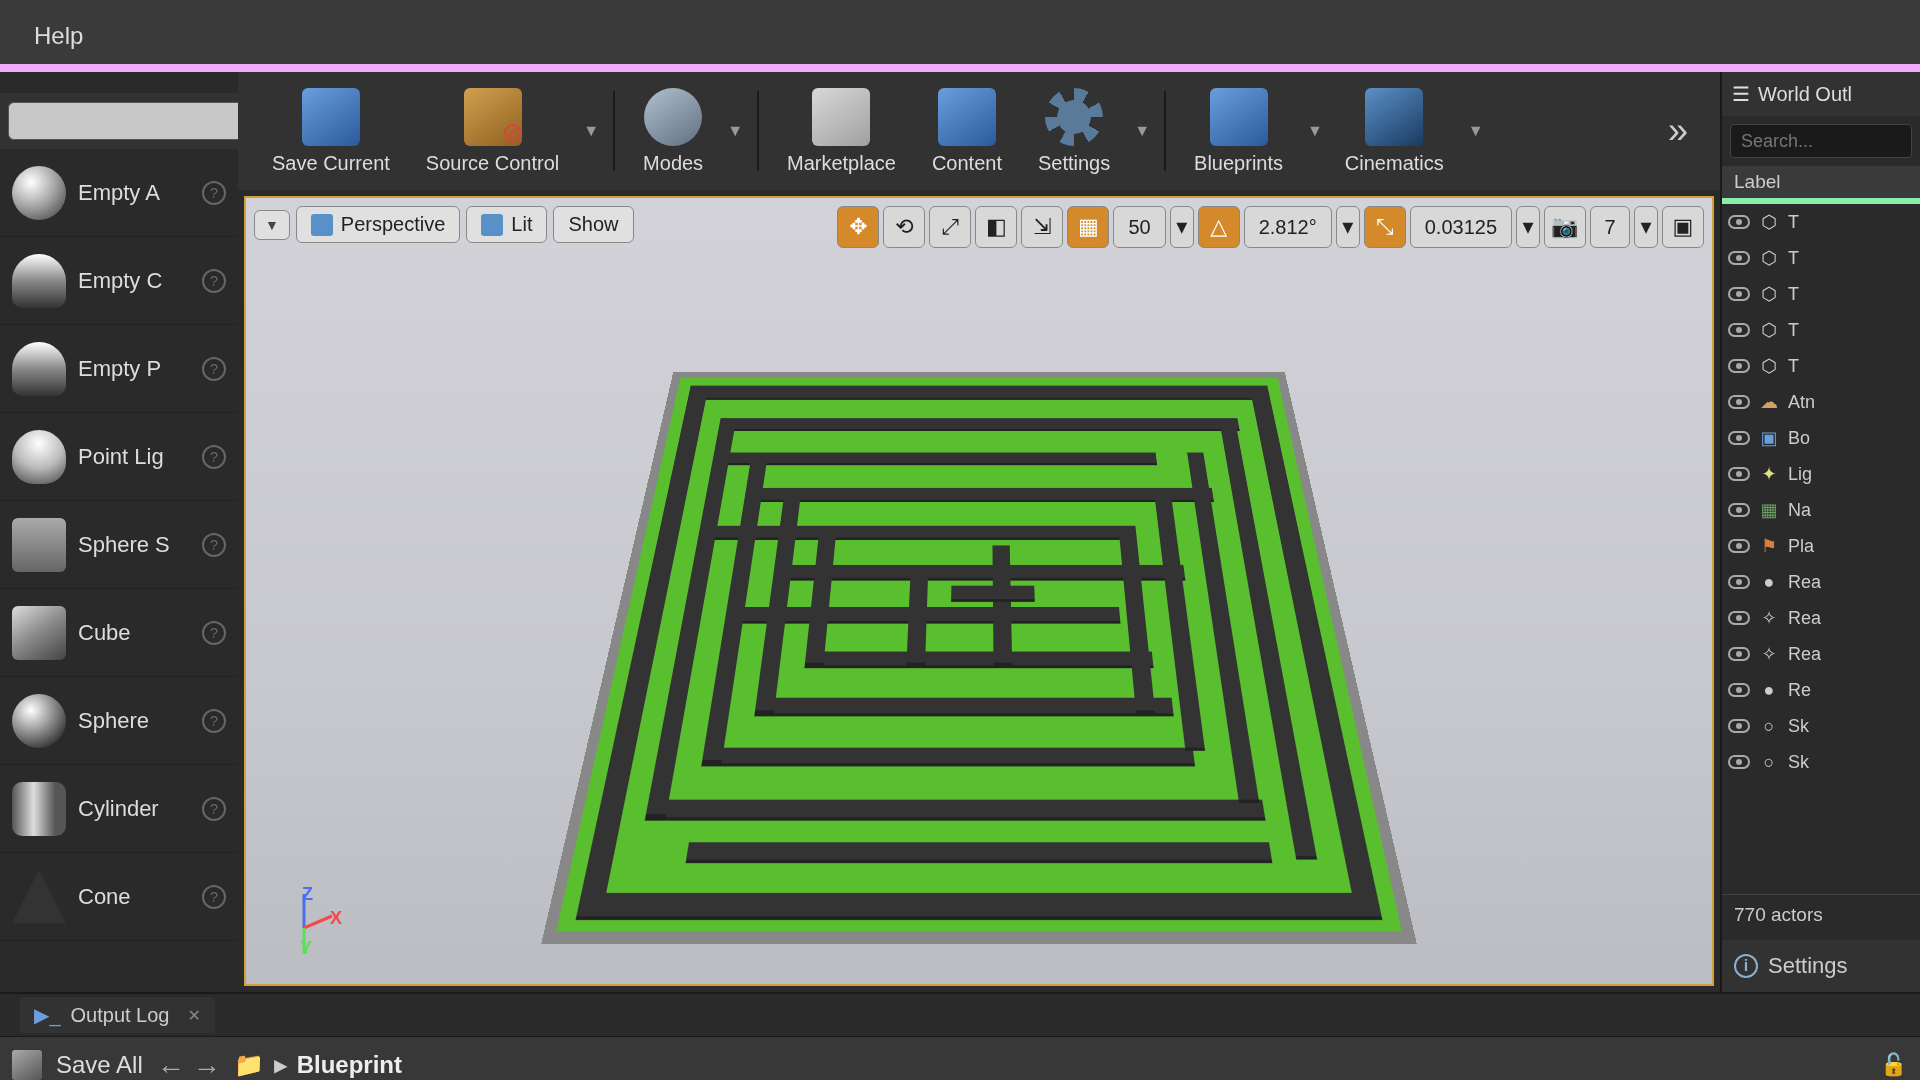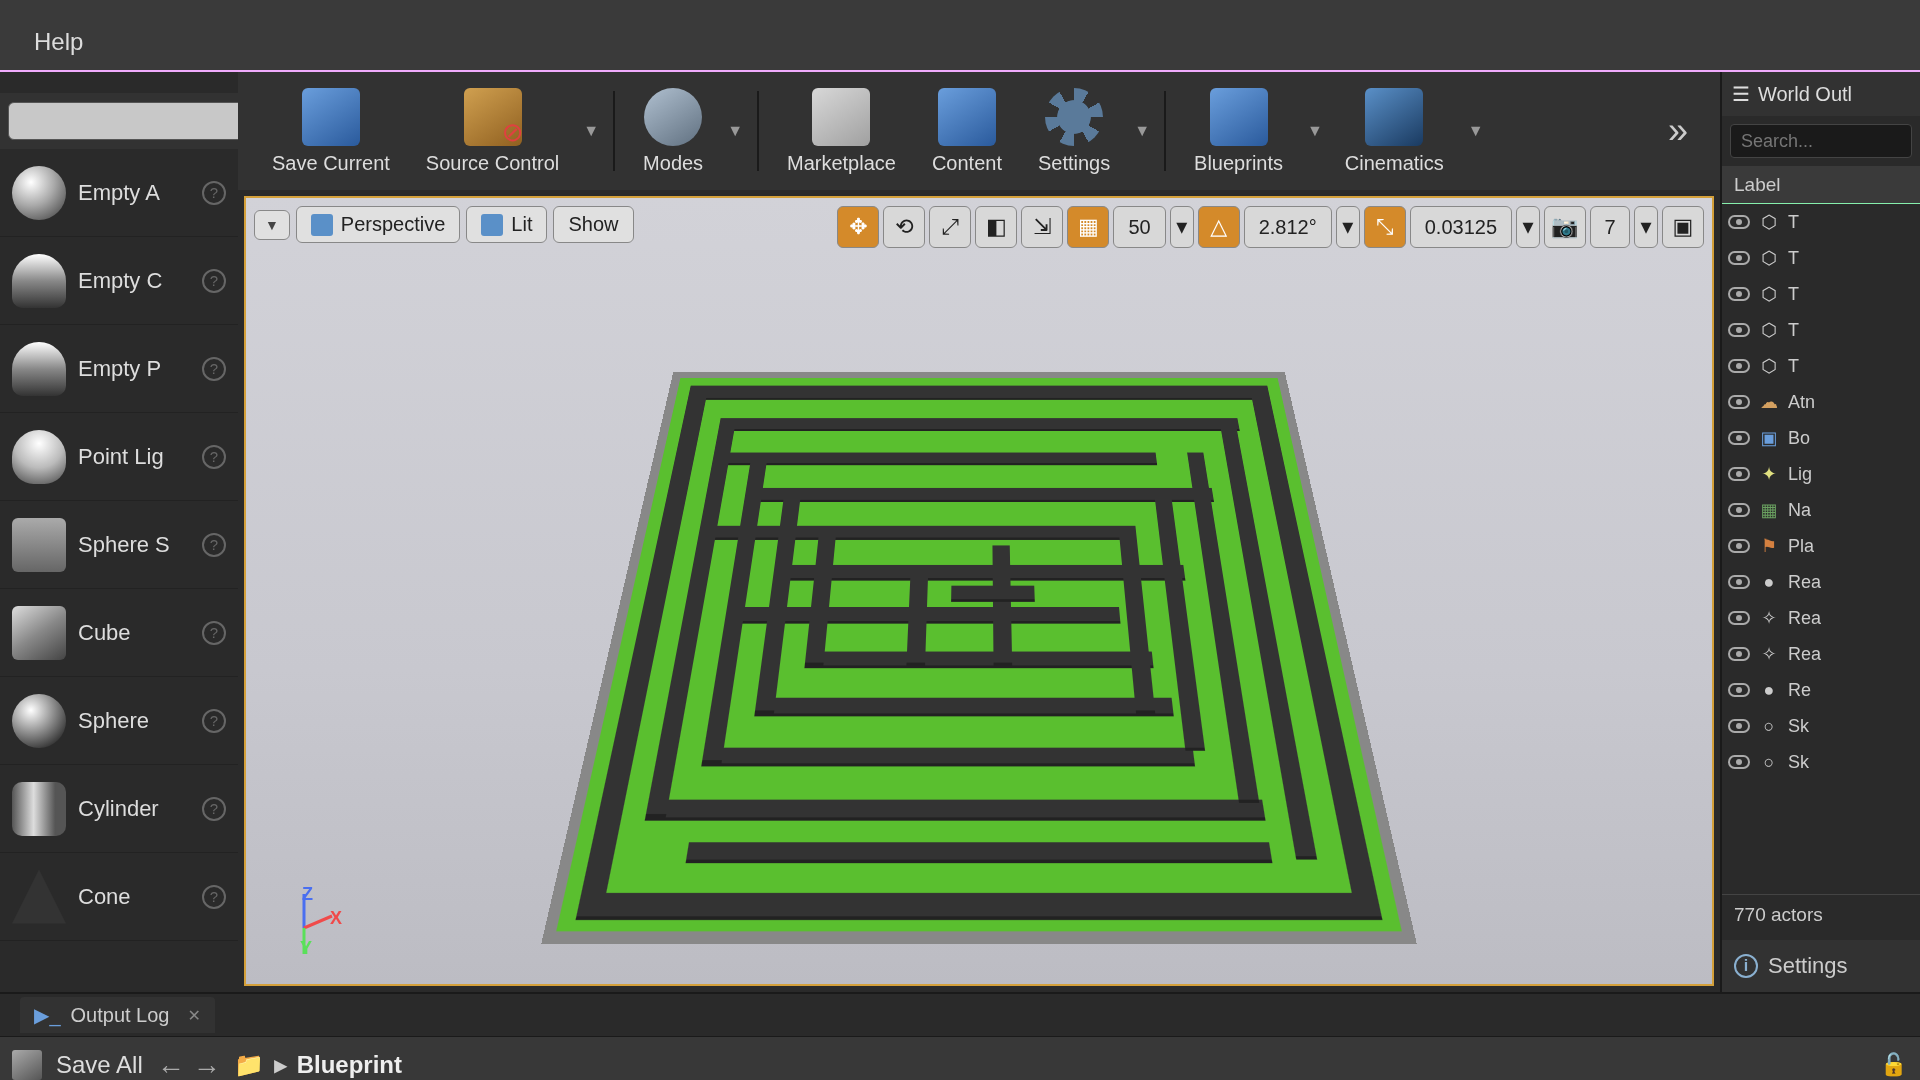--- a/index.html
+++ b/index.html
@@ -1,18 +1,18 @@
 <!DOCTYPE html>
 <html><head>
 <meta charset="utf-8">
 <style>
 * { margin: 0; padding: 0; box-sizing: border-box; font-family: Arial, sans-serif; }
 body { width: 1920px; height: 1080px; background: #2a2a2a; color: #ccc; overflow: hidden; font-size: 18px; }
 
-.menubar { height: 72px; background: #3a3a3a; display: flex; align-items: flex-end; padding: 0 28px 8px 20px; border-bottom: 2px solid #f0abfc; }
+.menubar { height: 72px; background: #3a3a3a; display: flex; align-items: flex-end; padding: 0 28px 8px 20px; border-bottom: 8px solid #f0abfc; }
 .menubar-item { padding: 6px 14px; font-size: 24px; color: #ddd; cursor: pointer; }
 
 .main-row { display: flex; height: 920px; }
 
 .left-panel { width: 238px; background: #2a2a2a; display: flex; flex-direction: column; margin-top: 21px; }
 .search-row { height: 56px; display: flex; align-items: center; padding: 0 8px; background: #323232; }
 .search-input { flex: 1; height: 38px; background: #c8c8c8; border: 1px solid #555; border-radius: 6px; padding: 0 10px; font-size: 20px; color: #333; }
 .search-icon { margin-left: 6px; color: #ddd; }
 
 .placeables { flex: 1; overflow: hidden; background: #2a2a2a; position: relative; }
@@ -65,21 +65,21 @@
 .axis-gizmo { position: absolute; left: 28px; bottom: 28px; width: 70px; height: 70px; z-index: 5; }
 .axis-gizmo .lbl { position: absolute; font-size: 18px; font-weight: bold; }
 .axis-gizmo .z { color: #4a6ff0; left: 30px; top: -4px; }
 .axis-gizmo .x { color: #f04a4a; left: 58px; top: 20px; }
 .axis-gizmo .y { color: #5ae05a; left: 28px; top: 50px; }
 
 .right-panel { width: 200px; background: #2a2a2a; border-left: 2px solid #1a1a1a; display: flex; flex-direction: column; }
 .rp-header { height: 44px; background: #323232; display: flex; align-items: center; padding: 0 10px; font-size: 20px; color: #ddd; gap: 8px; }
 .rp-search { padding: 8px; }
 .rp-search input { width: 100%; height: 34px; background: #1a1a1a; border: 1px solid #444; border-radius: 4px; padding: 0 10px; color: #ccc; font-size: 18px; }
-.rp-label-row { height: 38px; background: #3a3a3a; padding: 0 12px; display: flex; align-items: center; font-size: 19px; border-bottom: 1px solid #86efac; }
+.rp-label-row { height: 38px; background: #3a3a3a; padding: 0 12px; display: flex; align-items: center; font-size: 19px; border-bottom: 6px solid #86efac; }
 .rp-list { flex: 1; overflow: hidden; }
 .rp-item { height: 36px; display: flex; align-items: center; padding: 0 6px; gap: 8px; font-size: 18px; }
 .eye { width: 22px; height: 14px; border: 2px solid #aaa; border-radius: 60% / 100%; position: relative; flex-shrink: 0; }
 .eye::after { content: ""; position: absolute; width: 6px; height: 6px; background: #aaa; border-radius: 50%; top: 2px; left: 6px; }
 .rp-item-ico { width: 22px; height: 22px; display: flex; align-items: center; justify-content: center; font-size: 18px; flex-shrink: 0; }
 .rp-item-label { white-space: nowrap; overflow: hidden; }
 .rp-footer { height: 40px; padding: 0 12px; display: flex; align-items: center; font-size: 19px; border-top: 1px solid #444; }
 .rp-details { height: 52px; background: #323232; display: flex; align-items: center; padding: 0 12px; gap: 10px; font-size: 22px; margin-top: 6px; }
 .info-icon { width: 24px; height: 24px; border: 2px solid #8ab0d0; border-radius: 50%; display: flex; align-items: center; justify-content: center; color: #8ab0d0; font-size: 16px; font-weight: bold; }
 

